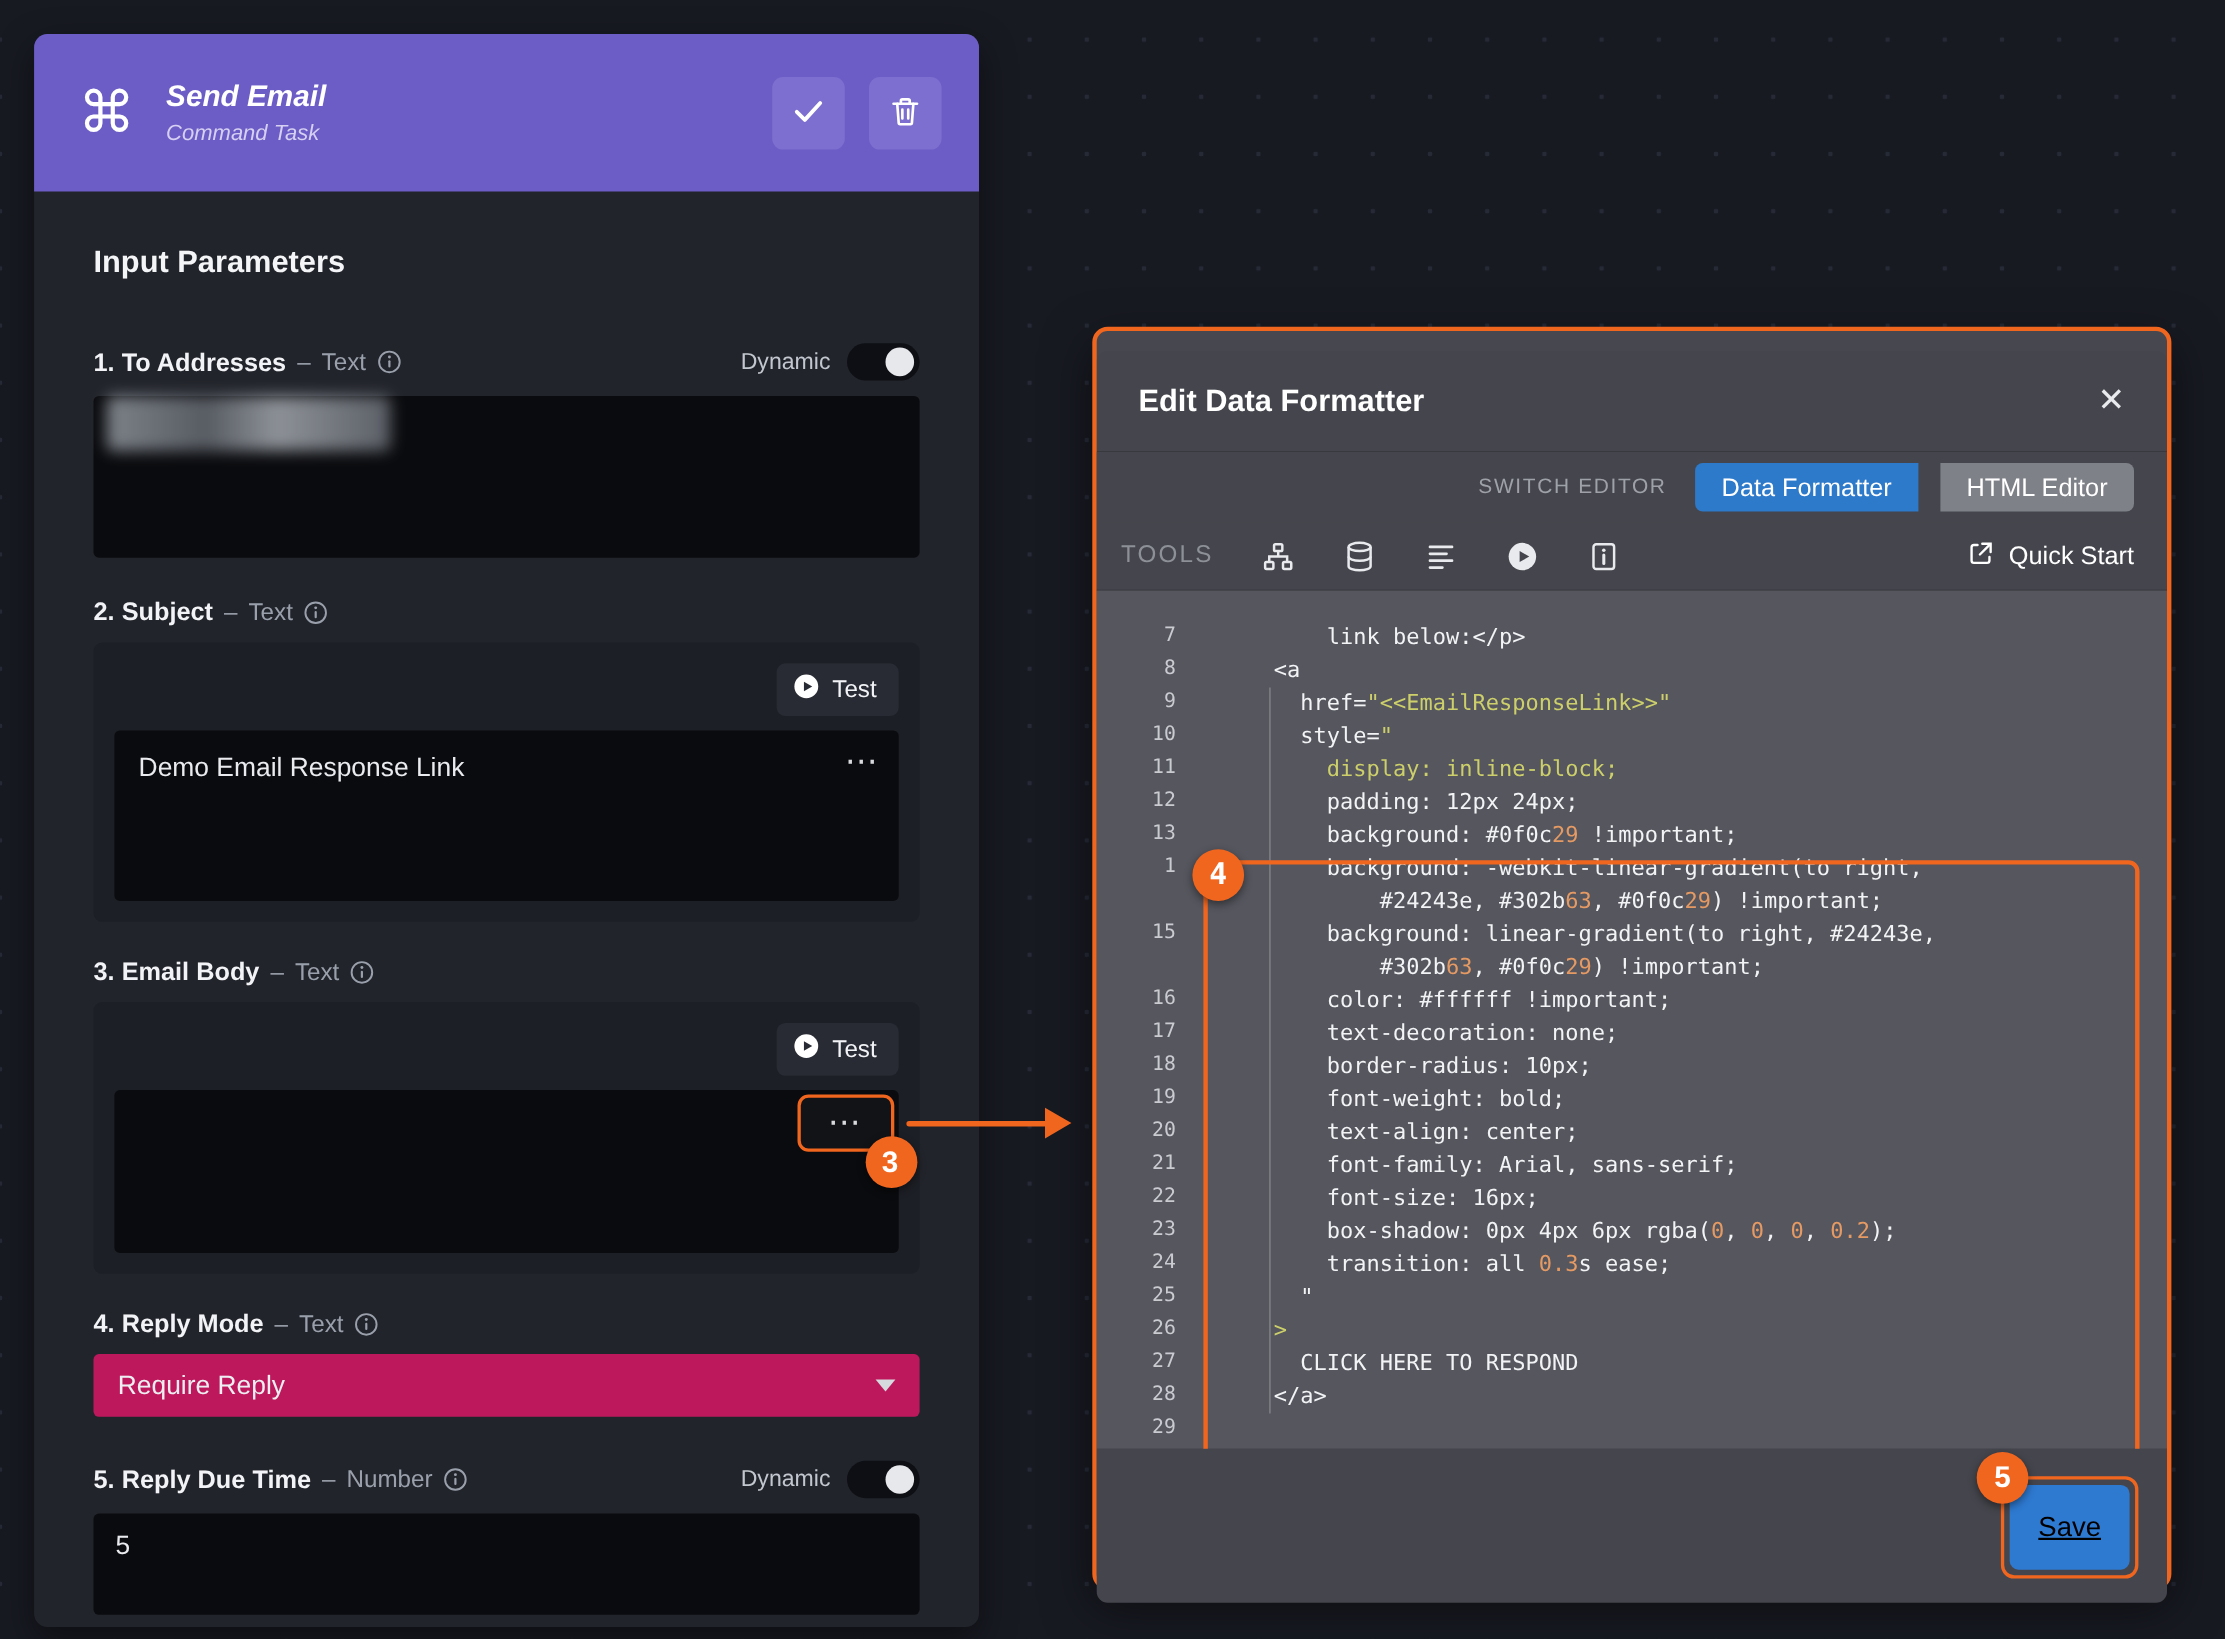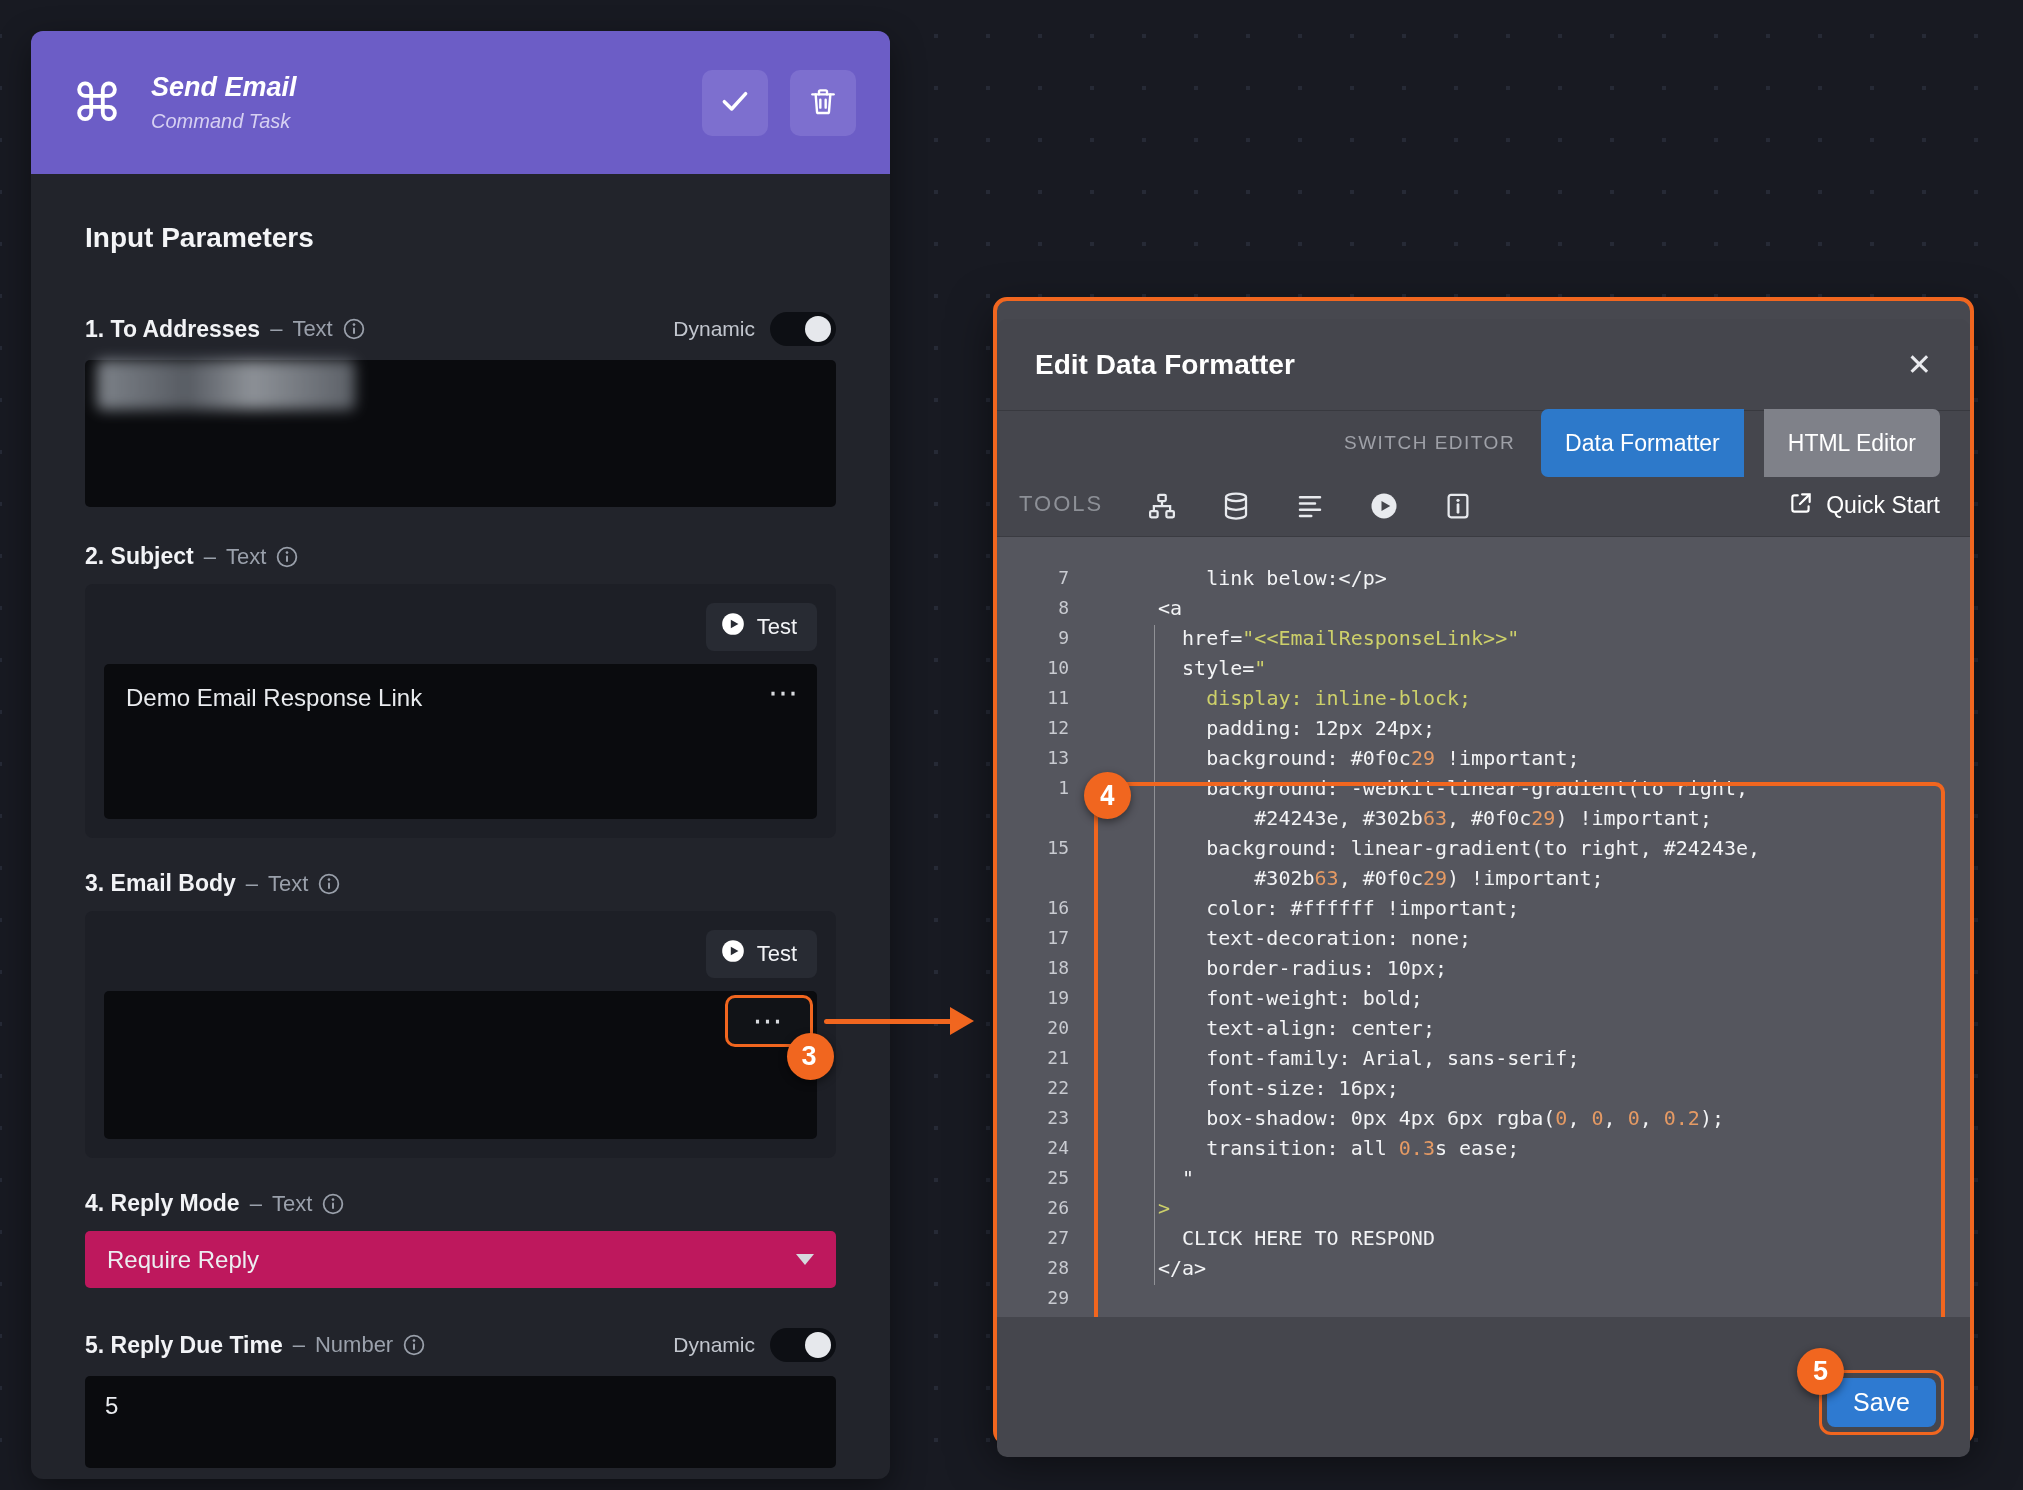--- a/index.html
+++ b/index.html
@@ -120,21 +120,21 @@
   }
   .modal-title{ font-size:28px; font-weight:bold; color:#ffffff; }
   .close-btn{ background:none; border:none; color:#e9eaee; font-size:30px; cursor:pointer; line-height:1; }
 
   .tabs-row{
     height:64px; background:#45464d; display:flex; align-items:center; justify-content:flex-end;
     gap:26px; padding-right:30px;
   }
   .switch-lbl{ font-size:19px; color:#9fa1a8; letter-spacing:1.5px; }
   .tab-pair{ display:flex; }
-  .tab{ height:68px; display:flex; align-items:center; padding:0 24px; font-size:23px; color:#ffffff; cursor:pointer; border:none; }
+  .tab{ height:44px; display:flex; align-items:center; padding:0 24px; font-size:23px; color:#ffffff; cursor:pointer; border:none; }
   .tab-active{ background:#2d79ca; border-radius:7px 0 0 7px; }
   .tab-inactive{ background:#7f8189; border-radius:0 7px 7px 0;margin-left:20px; }
 
   .tools-row{
     height:62px; background:#45464d; display:flex; align-items:center; justify-content:space-between;
     padding:0 30px 0 22px; border-bottom:1px solid rgba(0,0,0,.15);
   }
   .tools-left{ display:flex; align-items:flex-start; gap:44px; }
   .tools-lbl{ font-size:22px; color:#8d9097; letter-spacing:2px; }
   .tool-ic{ background:none; border:none; cursor:pointer; display:flex; align-items:center; }
@@ -159,22 +159,22 @@
     border:4px solid #f1661f; border-radius:10px; pointer-events:none; z-index:20;
   }
   .badge-4{ left:-14px; top:-14px; }
 
   .modal-footer{ position:relative; height:140px; background:#45464d; border-radius:0 0 10px 10px; }
   .save-annot{
     position:absolute; right:26px; bottom:22px; border:3px solid #f1661f; border-radius:12px; padding:5px;
   }
   .badge-5{ left:-25px; top:-25px; }
   .save-btn{
-    background:#2e7ad1; color:#ffffff; border:none; border-radius:8px; cursor:pointer;
-    font-size:25px; padding:10px 26px;
+    background:#2e7ad1; color:#000000; border:none; border-radius:8px; cursor:pointer;
+    font-size:25px; padding:24px 26px;text-decoration:underline;
   }
 </style>
 </head>
 <body>
 
 <div class="task-card">
   <div class="task-header">
     <span class="cmd-glyph">⌘</span>
     <div class="task-titles">
       <div class="task-title">Send Email</div>

